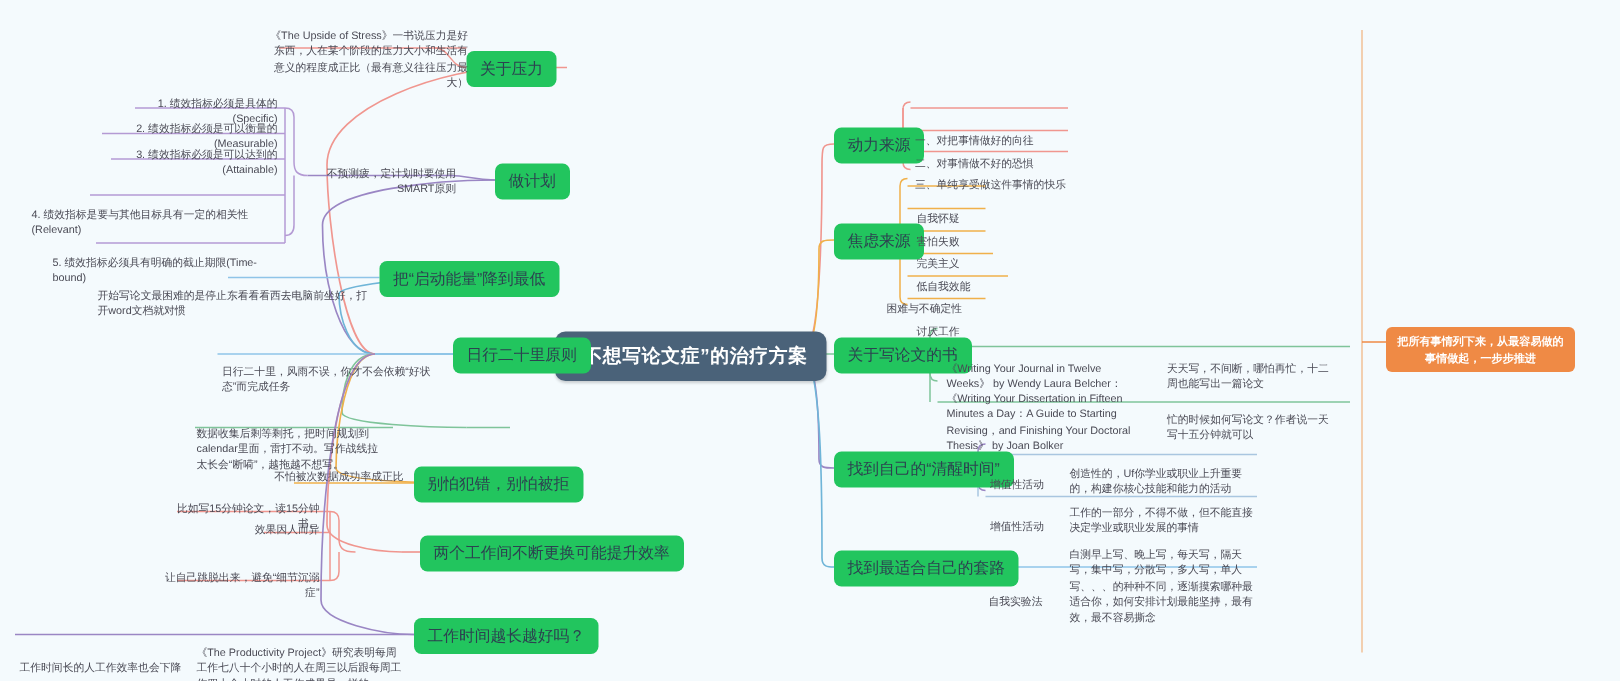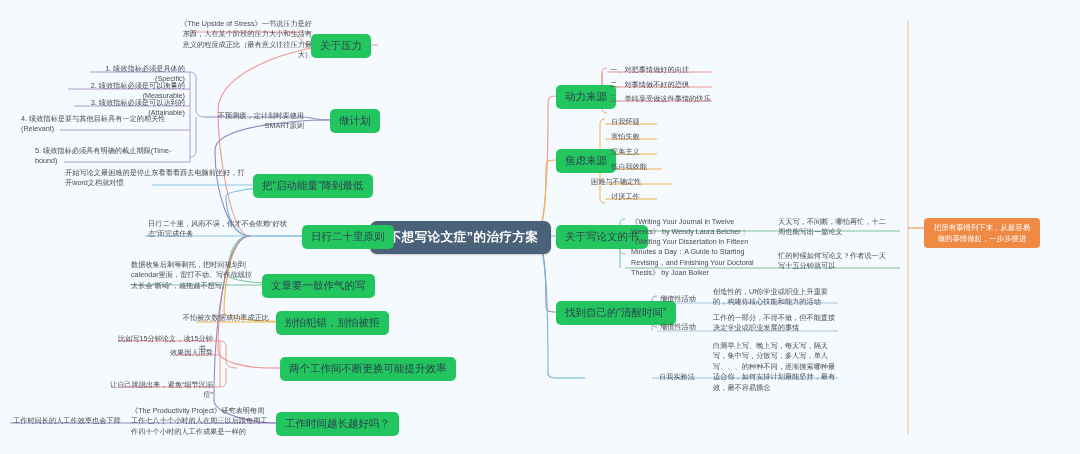--- a/index.html
+++ b/index.html
@@ -35,21 +35,21 @@
     text-align:center;
   }
   
   .leaf{
     font-size:7.2px;color:#4a4a55;
     line-height:1.45;
     padding:1px 3px 2px 3px;
     box-sizing:border-box;
   }
   .leaf.r{text-align:right;}
-  .leaf.l{text-align:left;}
+  .leaf.l{text-align:left;margin-top:24px;}
 
   .callout{
     background:#ef8a45;color:#ffffff;
     border-radius:4px;
     font-size:7.4px;line-height:1.5;
     padding:4px 7px;
     text-align:center;
   }
 </style>
 </head>
@@ -165,21 +165,20 @@
   <div class="node leaf r" style="left:64px;top:97px;width:124px;">3. 绩效指标必须是可以达到的(Attainable)</div>
   <div class="node leaf l" style="left:18px;top:113px;width:170px;">4. 绩效指标是要与其他目标具有一定的相关性(Relevant)</div>
   <div class="node leaf l" style="left:32px;top:145px;width:156px;">5. 绩效指标必须具有明确的截止期限(Time-bound)</div>
 
   <div class="node branch" style="left:253px;top:174px;">把“启动能量”降到最低</div>
   <div class="node leaf l" style="left:62px;top:167px;width:190px;">开始写论文最困难的是停止东看看看西去电脑前坐好，打开word文档就对惯</div>
 
   <div class="node branch" style="left:302px;top:225px;">日行二十里原则</div>
   <div class="node leaf l" style="left:145px;top:218px;width:150px;">日行二十里，风雨不误，你才不会依赖“好状态”而完成任务</div>
 
-  <div class="node branch" style="left:262px;top:274px;">文章要一鼓作气的写</div>
   <div class="node leaf l" style="left:128px;top:259px;width:130px;">数据收集后剩等剩托，把时间规划到calendar里面，雷打不动。写作战线拉太长会“断嗬”，越拖越不想写。</div>
 
   <div class="node branch" style="left:276px;top:311px;">别怕犯错，别怕被拒</div>
   <div class="node leaf r" style="left:160px;top:312px;width:112px;">不怕被次数据成功率成正比</div>
 
   <div class="node branch" style="left:280px;top:357px;">两个工作间不断更换可能提升效率</div>
   <div class="node leaf r" style="left:110px;top:333px;width:106px;">比如写15分钟论文，读15分钟书。</div>
   <div class="node leaf r" style="left:130px;top:347px;width:86px;">效果因人而异</div>
   <div class="node leaf r" style="left:106px;top:379px;width:110px;">让自己跳脱出来，避免“细节沉溺症”</div>
 
@@ -205,18 +204,19 @@
   <div class="node leaf l" style="left:775px;top:216px;width:120px;">天天写，不间断，哪怕再忙，十二周也能写出一篇论文</div>
   <div class="node leaf l" style="left:628px;top:236px;width:140px;">《Writing Your Dissertation in Fifteen Minutes a Day：A Guide to Starting Revising，and Finishing Your Doctoral Thesis》 by Joan Bolker</div>
   <div class="node leaf l" style="left:775px;top:250px;width:120px;">忙的时候如何写论文？作者说一天写十五分钟就可以</div>
 
   <div class="node branch" style="left:556px;top:301px;">找到自己的“清醒时间”</div>
   <div class="node leaf l" style="left:657px;top:293px;width:48px;">增值性活动</div>
   <div class="node leaf l" style="left:710px;top:286px;width:130px;">创造性的，Uf你学业或职业上升重要的，构建你核心技能和能力的活动</div>
   <div class="node leaf l" style="left:657px;top:321px;width:48px;">增值性活动</div>
   <div class="node leaf l" style="left:710px;top:312px;width:130px;">工作的一部分，不得不做，但不能直接决定学业或职业发展的事情</div>
 
+  <div class="node branch" style="left:556px;top:367px;">找到最适合自己的套路</div>
   <div class="node leaf l" style="left:656px;top:371px;width:52px;">自我实验法</div>
   <div class="node leaf l" style="left:710px;top:340px;width:132px;">白测早上写、晚上写，每天写，隔天写，集中写，分散写，多人写，单人写、、、的种种不同，逐渐摸索哪种最适合你，如何安排计划最能坚持，最有效，最不容易撕念</div>
 
-  <div class="node callout" style="left:924px;top:218px;width:116px;">把所有事情列下来，从最容易做的事情做起，一步步推进</div>
+  <div class="node callout" style="left:924px;top:218px;width:126px;font-weight:bold;">把所有事情列下来，从最容易做的事情做起，一步步推进</div>
 
 </div>
 
 </body></html>

